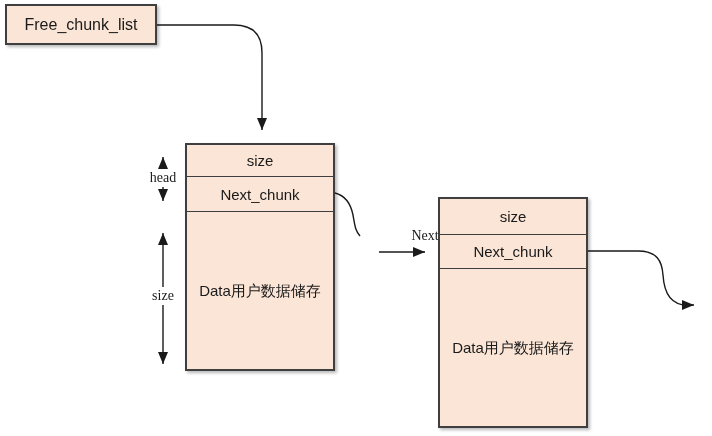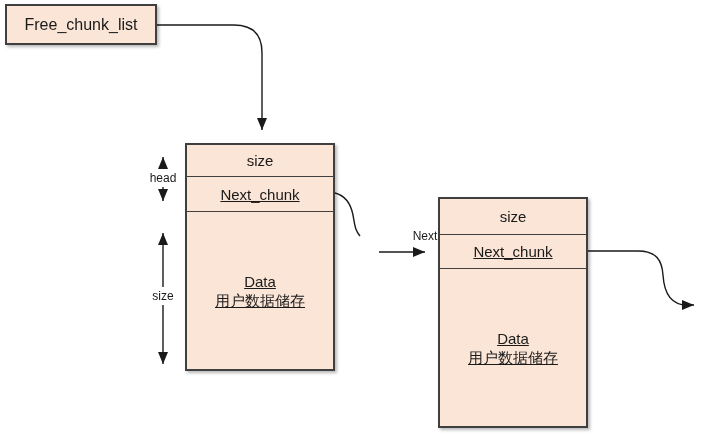--- a/index.html
+++ b/index.html
@@ -19,39 +19,40 @@
     display:flex;align-items:center;justify-content:center;
     font-size:16px;
   }
 
   .chunk{display:flex;flex-direction:column;}
   .chunk .row{
     display:flex;align-items:center;justify-content:center;
     font-size:15px;
     box-sizing:border-box;
   }
-  .chunk .row + .row{border-top:1.5px solid #3f3f3f;text-decoration:underline;}
-  .chunk .row-data{flex:1;flex-direction:column;line-height:19px;}
+  .chunk .row + .row{border-top:1.5px solid #3f3f3f;}
+  .chunk .row-data{flex:1;flex-direction:row;line-height:19px;}
 
   #chunk1{left:185px;top:143px;width:150px;height:228px;}
   #chunk1 .row-size{height:31px;}
   #chunk1 .row-next{height:35px;}
 
   #chunk2{left:438px;top:197px;width:150px;height:231px;}
   #chunk2 .row-size{height:35px;}
   #chunk2 .row-next{height:34px;}
 
   .float-label{
     position:absolute;
     background:#fff;
-    font-size:12px;
+    font-size:14px;
     line-height:18px;
     padding:0 2px;
     transform:translate(-50%,-50%);
     white-space:nowrap;
+    font-family:Liberation Serif, serif;
   }
   #label-head{left:163px;top:178px;}
   #label-size{left:163px;top:296px;}
   #label-next{left:378px;top:236px;background:transparent;margin-left:47px;}
 
   svg.overlay{position:absolute;left:0;top:0;pointer-events:none;}
   svg.overlay path.wire{fill:none;stroke:#1a1a1a;stroke-width:1.4;}
 </style>
 </head>
 <body>

